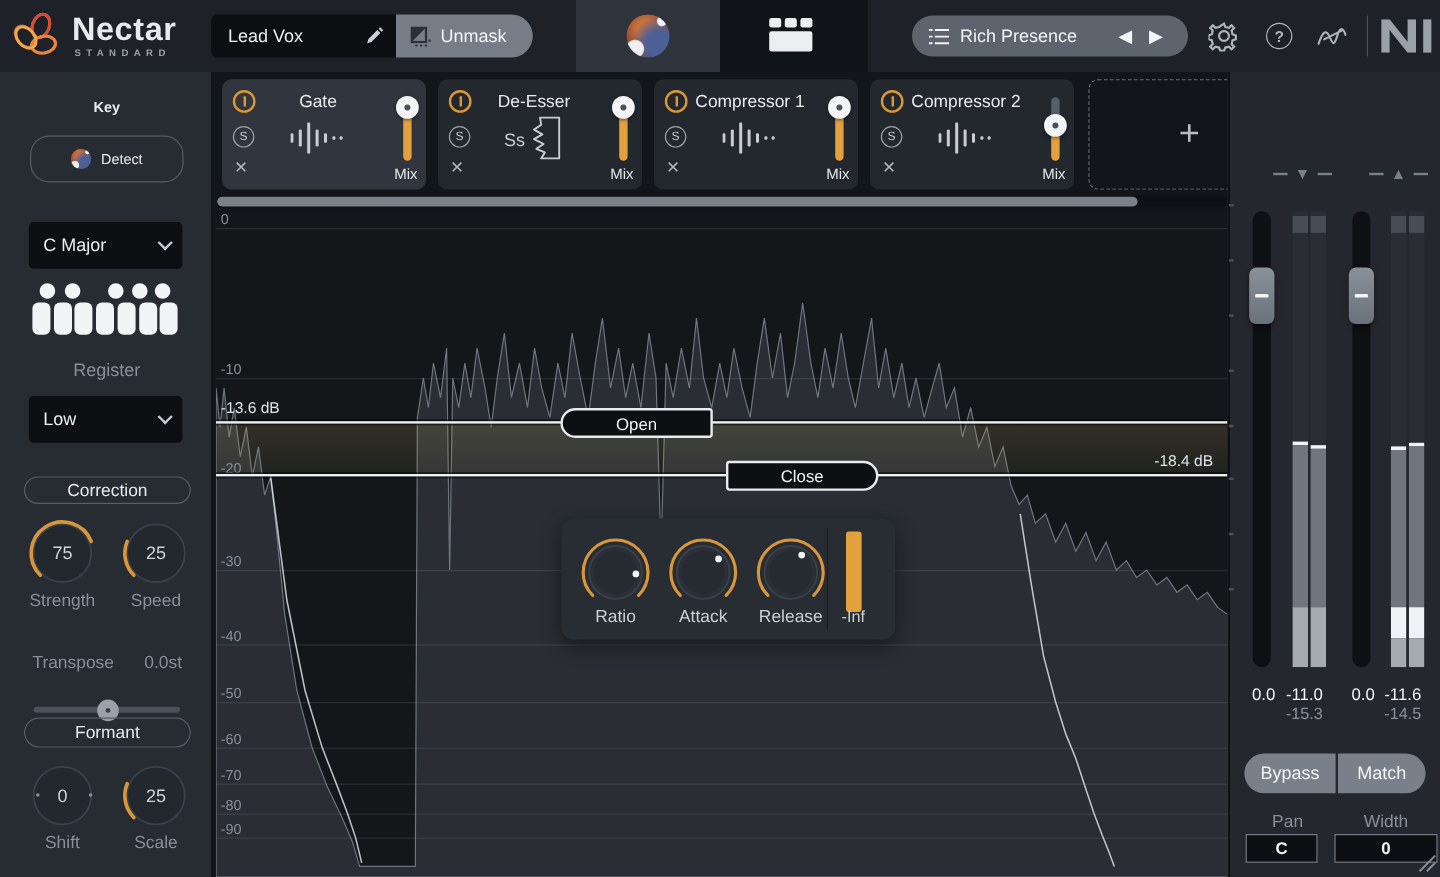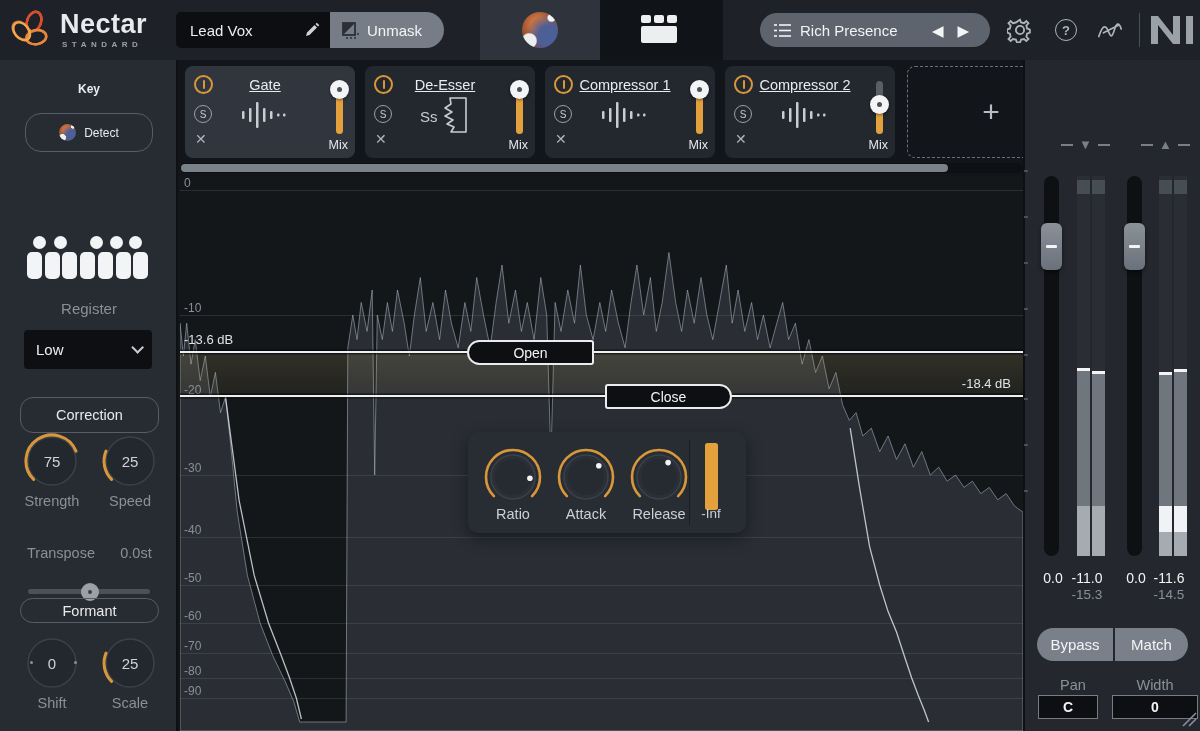--- a/index.html
+++ b/index.html
@@ -30,21 +30,21 @@
   #preset-pill .pname{font-size:15px;color:#f2f4f6;margin-left:9px;flex:1;}
   .tri{font-size:15px;color:#f2f4f6;line-height:1;padding:0 7px;cursor:pointer;}
   .topicon{top:16px;width:28px;height:28px;display:flex;align-items:center;justify-content:center;color:#aeb4bb;cursor:pointer;}
   #help-icon i{display:flex;align-items:center;justify-content:center;width:22px;height:22px;border:1.6px solid #aeb4bb;border-radius:50%;font-size:13px;font-weight:700;font-style:normal;}
   #topbar-divider{left:1139px;top:13px;width:1px;height:34px;background:#4a5058;}
 
   
   #module-strip{left:178px;top:60px;width:845px;height:116px;background:#121519;}
   .card{position:absolute;top:6px;width:170px;height:92px;border-radius:8px;background:#23272e;cursor:pointer;}
   .card.selected{background:#31363e;}
-  .card-title{position:absolute;left:26px;top:11px;width:108px;text-align:center;font-size:14.5px;font-weight:500;color:#e9ebee;white-space:nowrap;text-decoration:underline;}
+  .card-title{position:absolute;left:26px;top:11px;width:108px;text-align:center;font-size:14.5px;font-weight:500;color:#e9ebee;white-space:nowrap;}
   .power{position:absolute;left:9px;top:9px;width:19px;height:19px;border:2px solid #d9973b;border-radius:50%;}
   .power i{position:absolute;left:6.5px;top:3px;width:2.5px;height:9px;background:#d9973b;border-radius:2px;}
   .solo{position:absolute;left:9px;top:39px;width:18px;height:18px;border:1.5px solid #9aa0a8;border-radius:50%;color:#c6cbd1;font-size:10px;display:flex;align-items:center;justify-content:center;}
   .card-x{position:absolute;left:10px;top:66px;font-size:14px;color:#aeb4bb;line-height:1;}
   .card-icon{position:absolute;left:45px;top:30px;width:70px;height:38px;display:flex;align-items:center;justify-content:center;}
   .mix-slider{position:absolute;left:144px;top:6px;width:20px;height:66px;}
   .mix-track,.mix-track-gray{position:absolute;left:6.5px;width:7px;border-radius:4px;}
   .mix-track{background:#e2a13d;}
   .mix-track-gray{background:#585e66;}
   .mix-knob{position:absolute;left:0.5px;width:19px;height:19px;border-radius:50%;background:#f2f4f6;box-shadow:0 1px 3px rgba(0,0,0,.5);}
@@ -389,41 +389,45 @@
       <div id="inf-label">-Inf</div>
     </div>
   </div>
 
   <div id="sidebar" class="abs">
     <div class="side-title" style="top:22px;">Key</div>
     <div class="pill-btn" style="left:25px;top:53px;width:128px;height:39px;font-size:12px;">
       <div class="sphere" style="width:17px;height:17px;"></div>
       <span>Detect</span>
     </div>
+    <div class="dd" style="top:125px;">
+      <span>C Major</span>
+        <div class="chev"></div>
+    </div>
     <div id="piano">
         <div class="pkey" style="left: 27px; top: 192px; width: 15px; height: 27px; border-radius: 5px;"></div>
         <div class="pkey" style="left: 44.7px; top: 192px; width: 15px; height: 27px; border-radius: 5px;"></div>
         <div class="pkey" style="left: 62.4px; top: 192px; width: 15px; height: 27px; border-radius: 5px;"></div>
         <div class="pkey" style="left: 80.1px; top: 192px; width: 15px; height: 27px; border-radius: 5px;"></div>
         <div class="pkey" style="left: 97.8px; top: 192px; width: 15px; height: 27px; border-radius: 5px;"></div>
         <div class="pkey" style="left: 115.5px; top: 192px; width: 15px; height: 27px; border-radius: 5px;"></div>
         <div class="pkey" style="left: 133.2px; top: 192px; width: 15px; height: 27px; border-radius: 5px;"></div>
         <div class="pkey" style="left: 32.5px; top: 176px; width: 13px; height: 13px; border-radius: 50%;"></div>
         <div class="pkey" style="left: 53.5px; top: 176px; width: 13px; height: 13px; border-radius: 50%;"></div>
         <div class="pkey" style="left: 89.5px; top: 176px; width: 13px; height: 13px; border-radius: 50%;"></div>
         <div class="pkey" style="left: 109.5px; top: 176px; width: 13px; height: 13px; border-radius: 50%;"></div>
         <div class="pkey" style="left: 128.5px; top: 176px; width: 13px; height: 13px; border-radius: 50%;"></div>
       </div>
     <div class="side-sub" style="top:240px;">Register</div>
     <div class="dd" style="top:270px;">
       <span>Low</span>
         <div class="chev"></div>
     </div>
 
-    <div class="pill-btn" style="left:20px;top:337px;width:139px;height:36px;font-size:14.5px;border-radius:13px;">
+    <div class="pill-btn" style="left:20px;top:337px;width:139px;height:23px;font-size:14.5px;border-radius:13px;">
       <span>Correction</span>
     </div>
     <div id="strength-knob" class="sknob" style="left:22px;top:371px;"><svg width="60" height="60" viewBox="0 0 60 60">
      <circle cx="30" cy="30" r="24" fill="#23282f" stroke="#3b414a" stroke-width="1.5"></circle>
           <path d="M11.6 48.4 A26 26 0 1 1 54.0 20.1" fill="none" stroke="#d9973b" stroke-width="3" stroke-linecap="round"></path>
         </svg>
      <div class="val">75</div></div>
     <div id="speed-knob" class="sknob" style="left:100px;top:371px;"><svg width="60" height="60" viewBox="0 0 60 60">
      <circle cx="30" cy="30" r="24" fill="#23282f" stroke="#3b414a" stroke-width="1.5"></circle>
           <path d="M11.6 48.4 A26 26 0 0 1 6.0 20.1" fill="none" stroke="#d9973b" stroke-width="3" stroke-linecap="round"></path>

